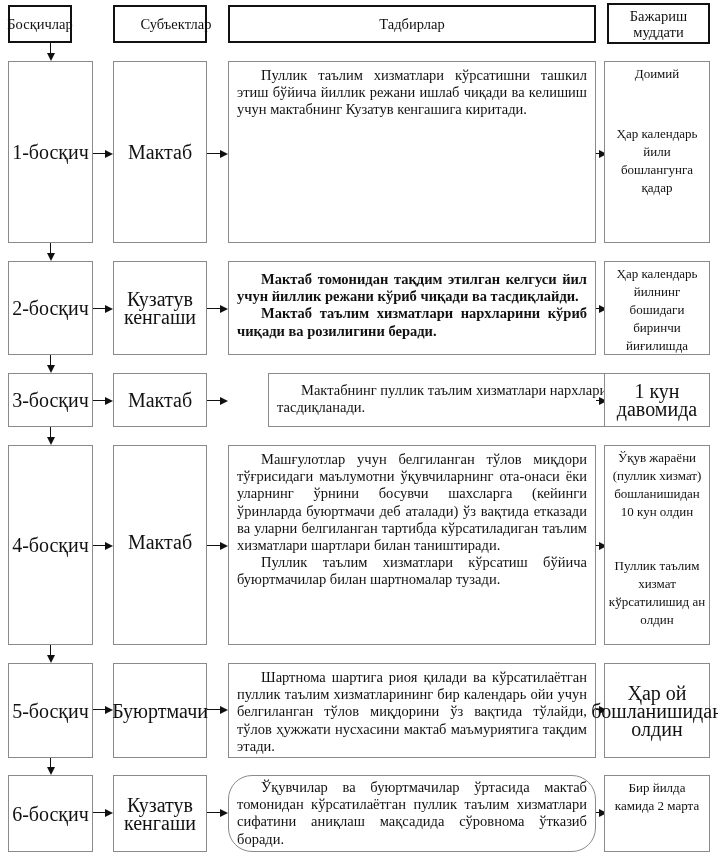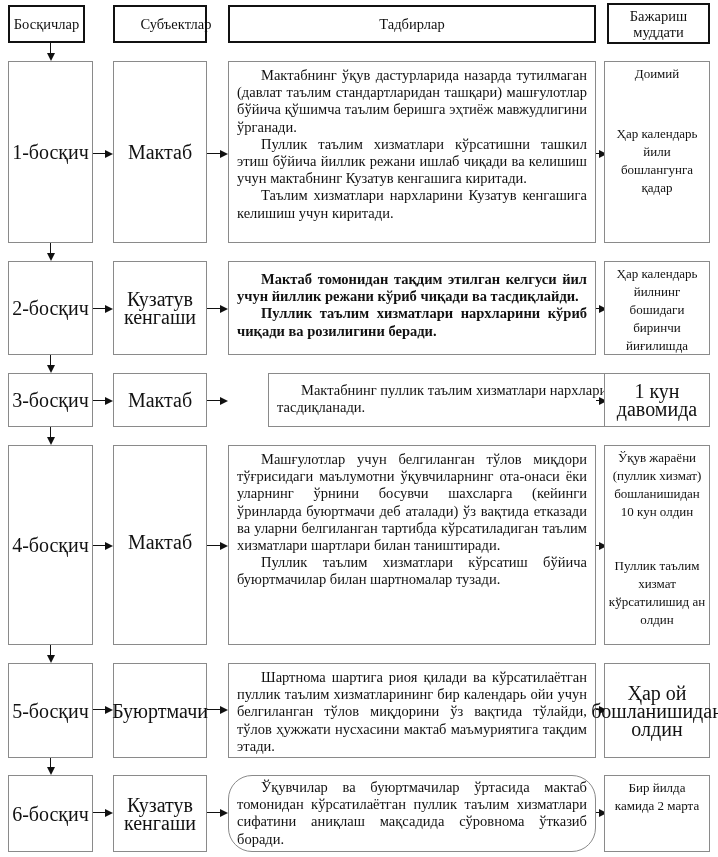--- a/index.html
+++ b/index.html
@@ -18,21 +18,21 @@
   .term p { margin:0; }
   .vline { position:absolute; width:1.4px; background:#111; }
   .hline { position:absolute; height:1.4px; background:#111; }
   .ahd { position:absolute; width:0; height:0; }
   .ahd.down { border-left:4px solid transparent; border-right:4px solid transparent; border-top:8px solid #111; }
   .ahd.right { border-top:4px solid transparent; border-bottom:4px solid transparent; border-left:8px solid #111; }
 </style>
 </head>
 <body>
 
-<div class="box hdr" style="left:8px;top:5px;width:77px;height:38px;">Босқичлар</div>
+<div class="box hdr" style="left:8px;top:5px;width:64px;height:38px;">Босқичлар</div>
 <div class="box hdr" style="left:113px;top:5px;width:94px;height:38px;padding-left:32px;">Субъектлар</div>
 <div class="box hdr" style="left:228px;top:5px;width:368px;height:38px;">Тадбирлар</div>
 <div class="box hdr" style="left:607px;top:3px;width:103px;height:41px;">Бажариш муддати</div>
 
 <div class="vline" style="left:50px;top:43px;height:11px;"></div>
 <div class="ahd down" style="left:47px;top:53px;"></div>
 <div class="vline" style="left:50px;top:243px;height:11px;"></div>
 <div class="ahd down" style="left:47px;top:253px;"></div>
 <div class="vline" style="left:50px;top:355px;height:11px;"></div>
 <div class="ahd down" style="left:47px;top:365px;"></div>
@@ -43,40 +43,38 @@
 <div class="vline" style="left:50px;top:758px;height:10px;"></div>
 <div class="ahd down" style="left:47px;top:767px;"></div>
 
 <div class="box cell" style="left:8px;top:61px;width:85px;height:182px;">1-босқич</div>
 <div class="hline" style="left:93px;top:153px;width:13px;"></div>
 <div class="ahd right" style="left:105px;top:149.5px;"></div>
 <div class="box cell" style="left:113px;top:61px;width:94px;height:182px;">Мактаб</div>
 <div class="hline" style="left:207px;top:153px;width:14px;"></div>
 <div class="ahd right" style="left:220px;top:149.5px;"></div>
 <div class="box act" style="left:228px;top:61px;width:368px;height:182px;">
-  <p>Мактабнинг ўқув дастурларида назарда тутилмаган (давлат таълим стандартларидан ташқари) машғулотлар бўйича қўшимча таълим беришга эҳтиёж мавжудлигини ўрганади.</p>
   <p>Пуллик таълим хизматлари кўрсатишни ташкил этиш бўйича йиллик режани ишлаб чиқади ва келишиш учун мактабнинг Кузатув кенгашига киритади.</p>
-  <p>Таълим хизматлари нархларини Кузатув кенгашига келишиш учун киритади.</p>
 </div>
 <div class="hline" style="left:596px;top:153px;width:4px;"></div>
 <div class="ahd right" style="left:599px;top:149.5px;"></div>
 <div class="box term" style="left:604px;top:61px;width:106px;height:182px;">
   <p>Доимий</p>
   <p style="margin-top:42px;">Ҳар календарь йили бошлангунга қадар</p>
 </div>
 
 <div class="box cell" style="left:8px;top:261px;width:85px;height:94px;">2-босқич</div>
 <div class="hline" style="left:93px;top:308px;width:13px;"></div>
 <div class="ahd right" style="left:105px;top:304.5px;"></div>
 <div class="box cell" style="left:113px;top:261px;width:94px;height:94px;padding:0 14px;">Кузатув кенгаши</div>
 <div class="hline" style="left:207px;top:308px;width:14px;"></div>
 <div class="ahd right" style="left:220px;top:304.5px;"></div>
 <div class="box act" style="left:228px;top:261px;width:368px;height:94px;padding-top:9px;font-weight:bold;">
   <p>Мактаб томонидан тақдим этилган келгуси йил учун йиллик режани кўриб чиқади ва тасдиқлайди.</p>
-  <p>Пуллик таълим хизматлари нархларини кўриб чиқади ва розилигини беради.</p>
+  <p>Мактаб таълим хизматлари нархларини кўриб чиқади ва розилигини беради.</p>
 </div>
 <div class="hline" style="left:596px;top:308px;width:4px;"></div>
 <div class="ahd right" style="left:599px;top:304.5px;"></div>
 <div class="box term" style="left:604px;top:261px;width:106px;height:94px;">
   <p>Ҳар календарь йилнинг бошидаги биринчи йиғилишда</p>
 </div>
 
 <div class="box cell" style="left:8px;top:373px;width:85px;height:54px;">3-босқич</div>
 <div class="hline" style="left:93px;top:400px;width:13px;"></div>
 <div class="ahd right" style="left:105px;top:396.5px;"></div>

